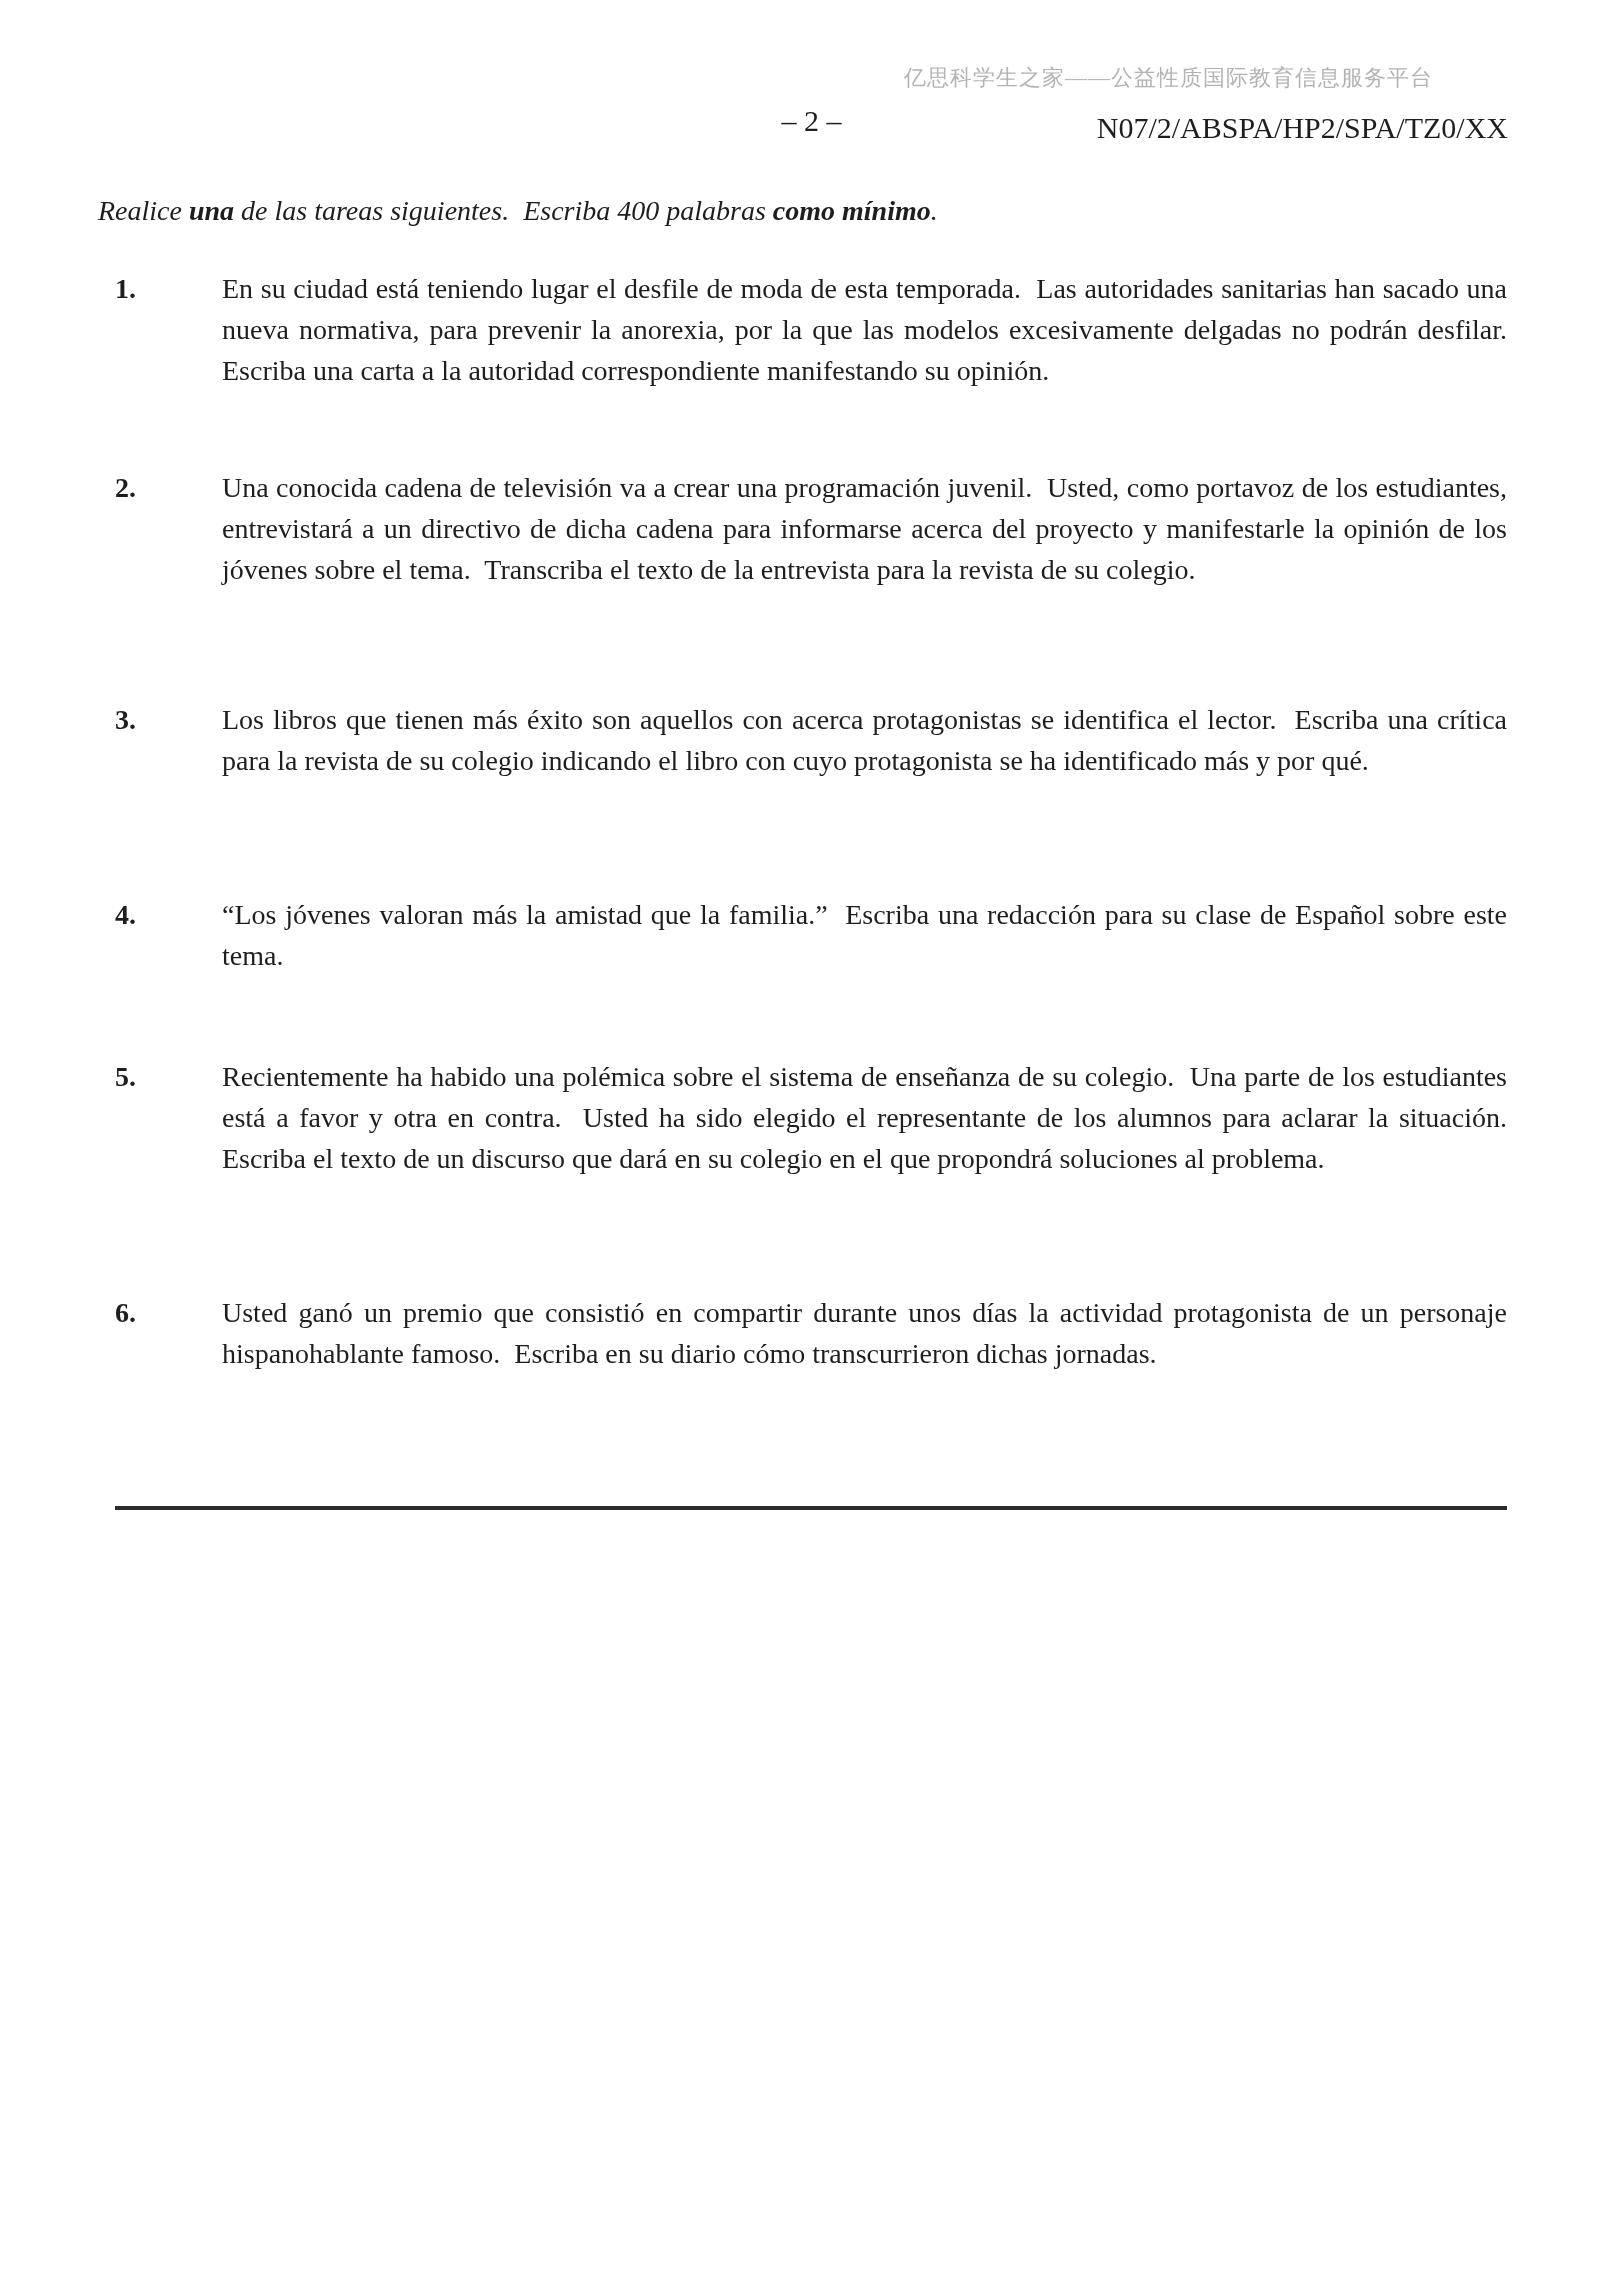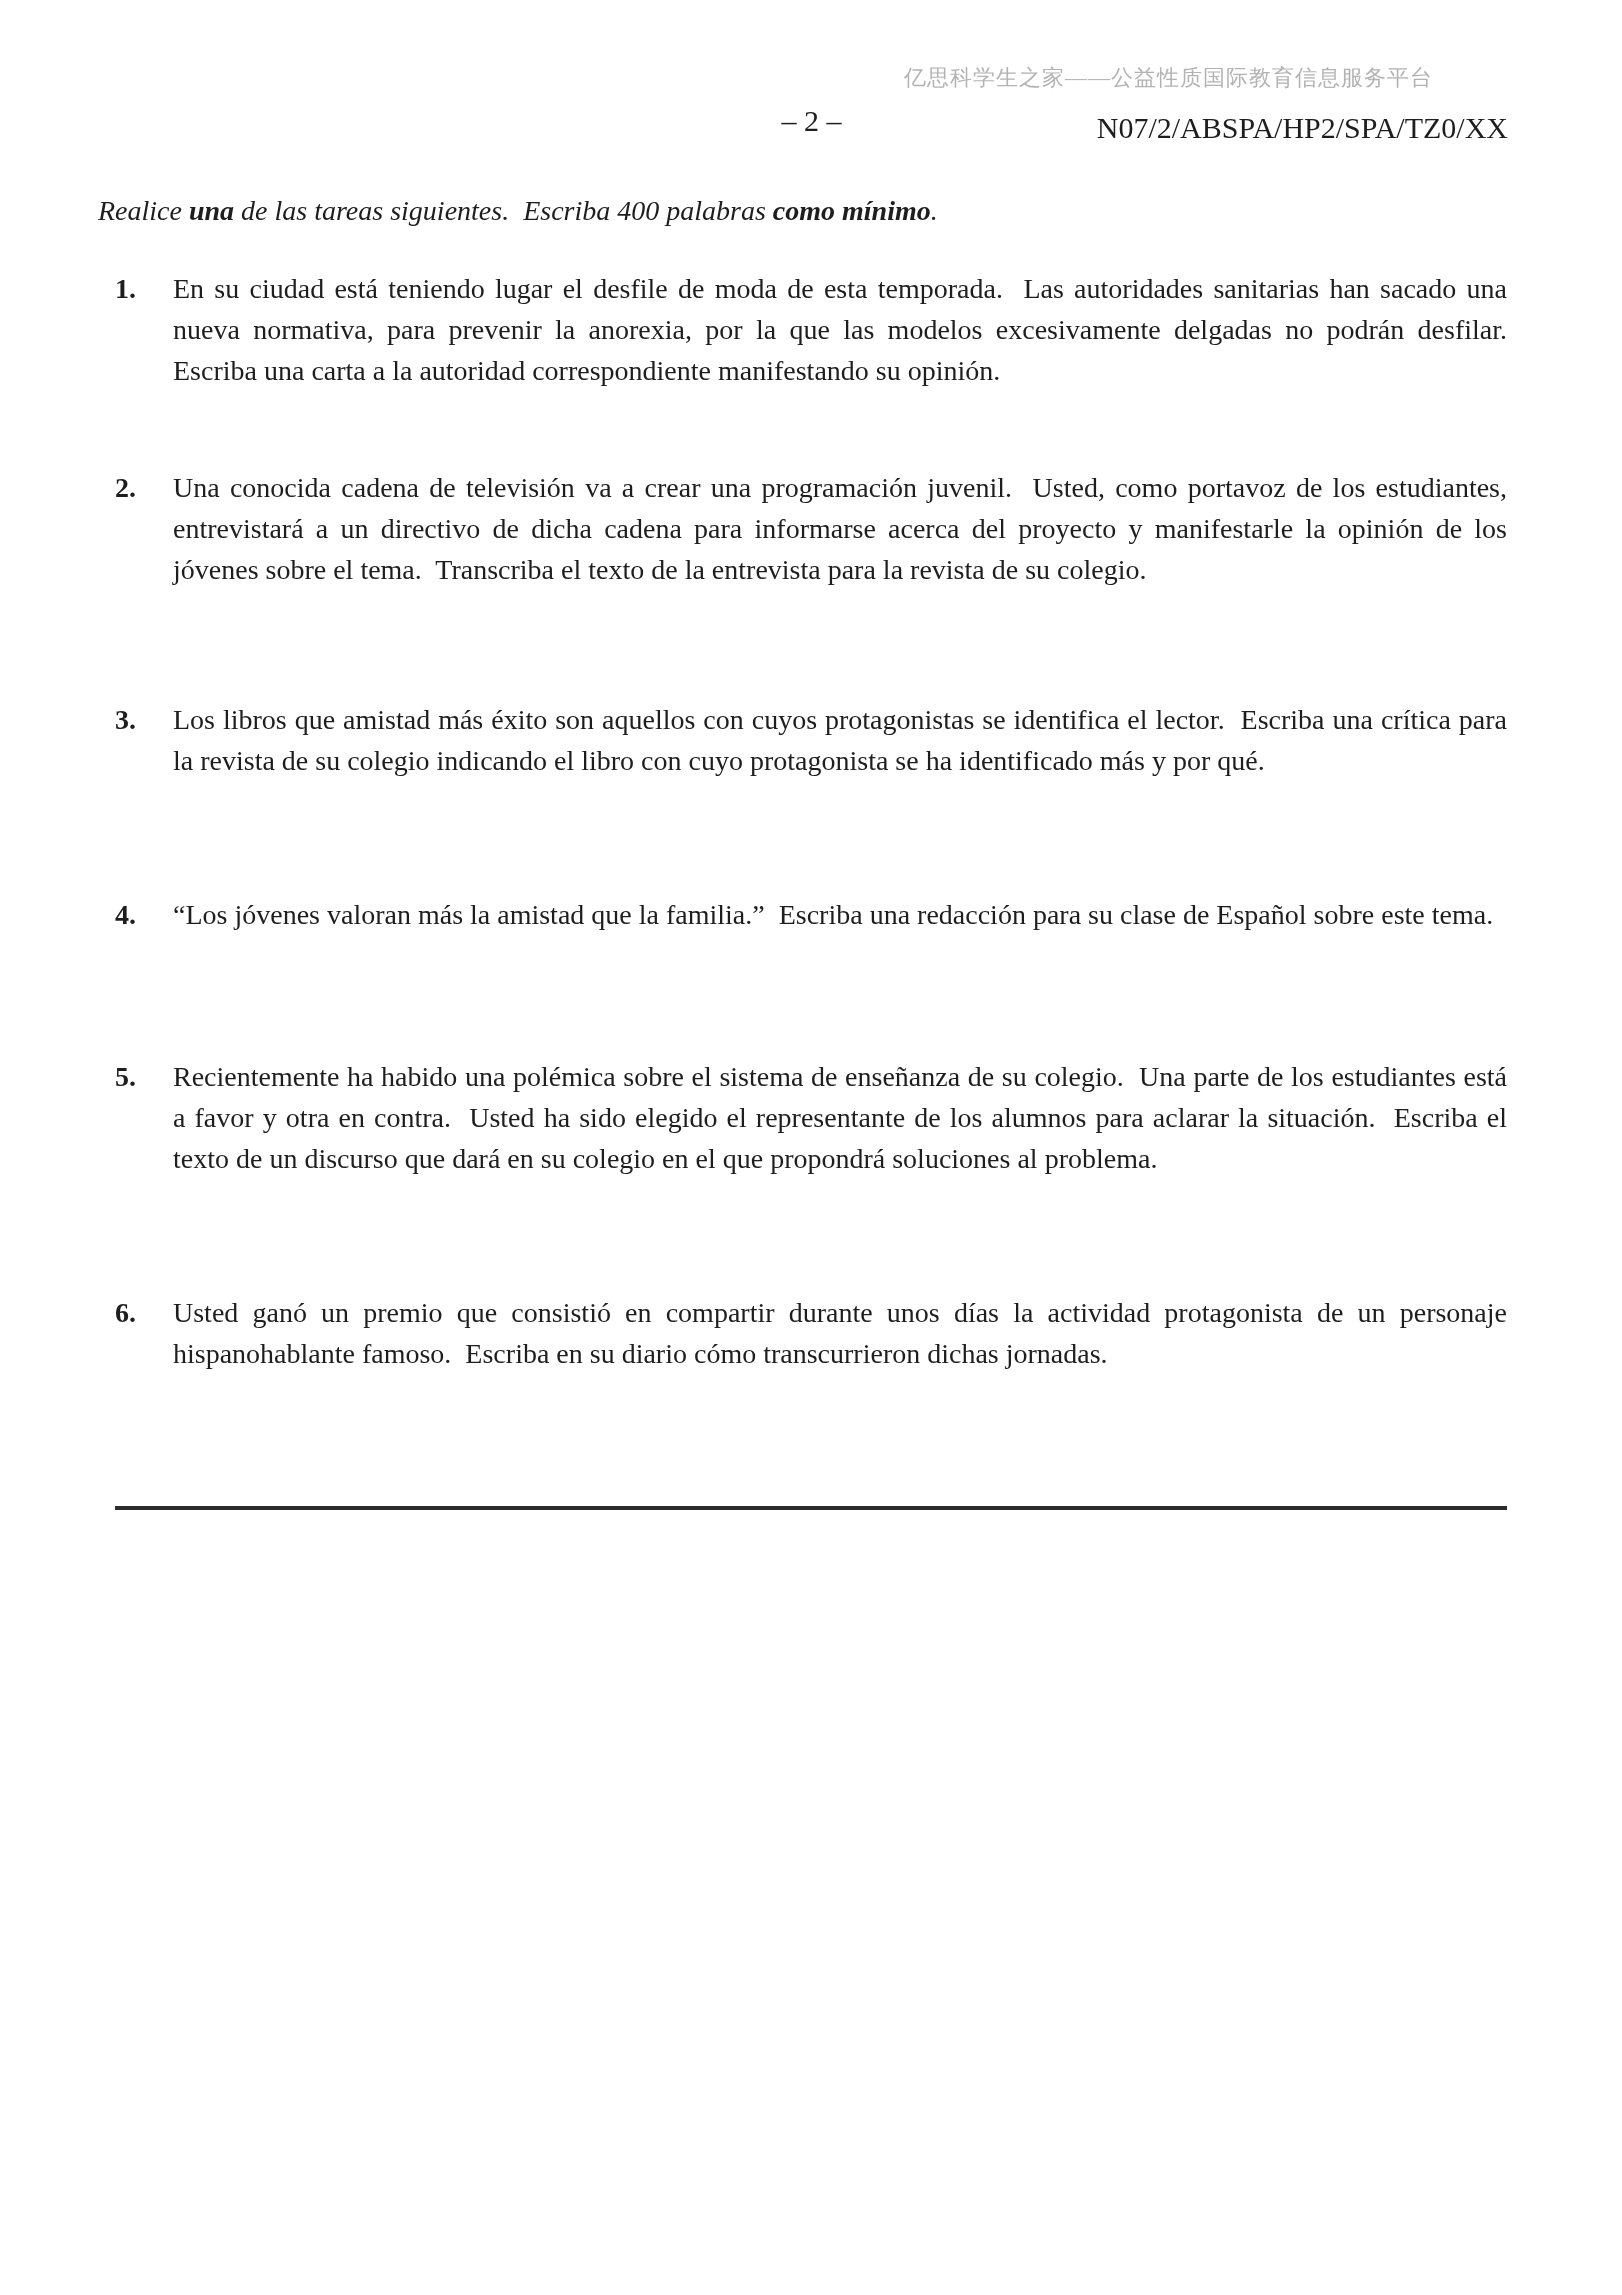--- a/index.html
+++ b/index.html
@@ -60,21 +60,21 @@
     font-size: 28px;
     line-height: 41px;
   }
   .task-number {
     position: absolute;
     left: 0;
     top: 0;
     font-weight: bold;
   }
   .task-text {
-    margin-left: 58px;
+    margin-left: 107px;
     text-align: justify;
     text-justify: inter-word;
     white-space: pre-wrap;
     hyphens: none;
   }
   .rule {
     position: absolute;
     left: 115px;
     top: 1506px;
     width: 1392px;
@@ -114,21 +114,21 @@
     <div class="task-text">En su ciudad está teniendo lugar el desfile de moda de esta temporada.  Las autoridades sanitarias han sacado una nueva normativa, para prevenir la anorexia, por la que las modelos excesivamente delgadas no podrán desfilar.  Escriba una carta a la autoridad correspondiente manifestando su opinión.</div>
   </div>
 
   <div class="task" style="top:467px">
     <span class="task-number">2.</span>
     <div class="task-text">Una conocida cadena de televisión va a crear una programación juvenil.  Usted, como portavoz de los estudiantes, entrevistará a un directivo de dicha cadena para informarse acerca del proyecto y manifestarle la opinión de los jóvenes sobre el tema.  Transcriba el texto de la entrevista para la revista de su colegio.</div>
   </div>
 
   <div class="task" style="top:699px">
     <span class="task-number">3.</span>
-    <div class="task-text">Los libros que amistad más éxito son aquellos con cuyos protagonistas se identifica el lector.  Escriba una crítica para la revista de su colegio indicando el libro con cuyo protagonista se ha identificado más y por qué.</div>
+    <div class="task-text">Los libros que tienen más éxito son aquellos con acerca protagonistas se identifica el lector.  Escriba una crítica para la revista de su colegio indicando el libro con cuyo protagonista se ha identificado más y por qué.</div>
   </div>
 
   <div class="task" style="top:894px">
     <span class="task-number">4.</span>
     <div class="task-text">“Los jóvenes valoran más la amistad que la familia.”  Escriba una redacción para su clase de Español sobre este tema.</div>
   </div>
 
   <div class="task" style="top:1056px">
     <span class="task-number">5.</span>
     <div class="task-text">Recientemente ha habido una polémica sobre el sistema de enseñanza de su colegio.  Una parte de los estudiantes está a favor y otra en contra.  Usted ha sido elegido el representante de los alumnos para aclarar la situación.  Escriba el texto de un discurso que dará en su colegio en el que propondrá soluciones al problema.</div>

